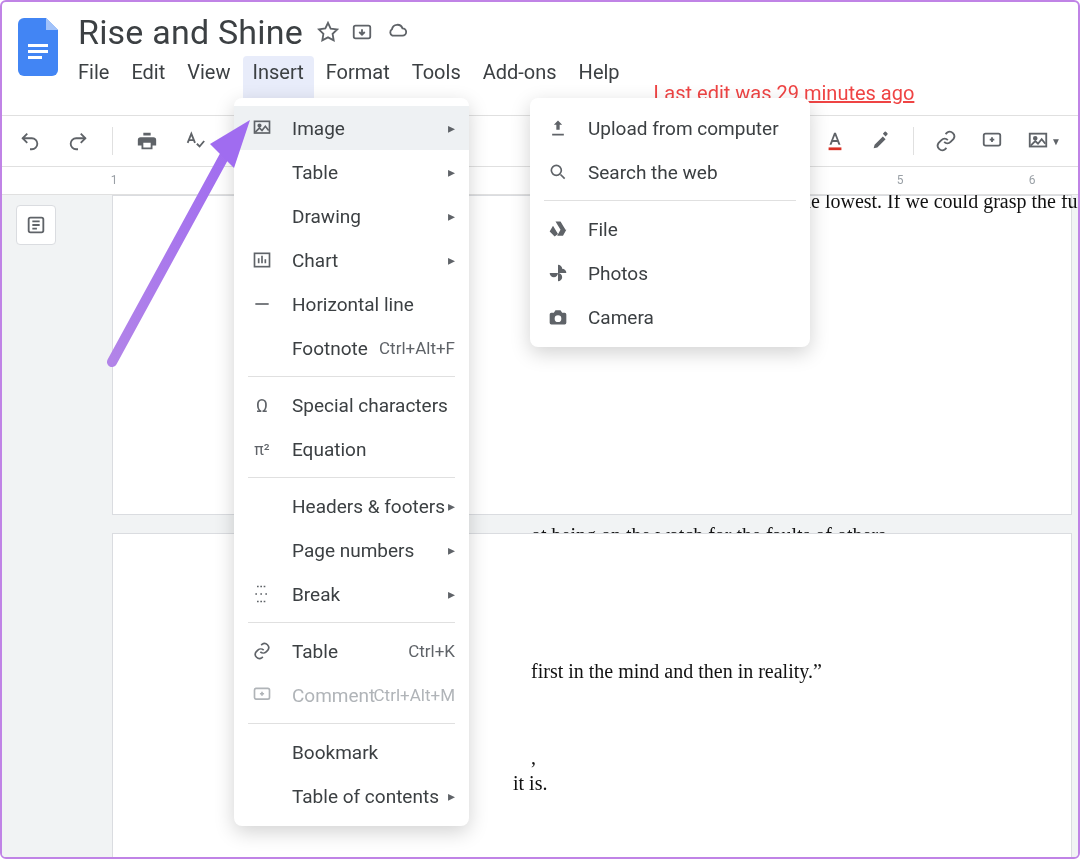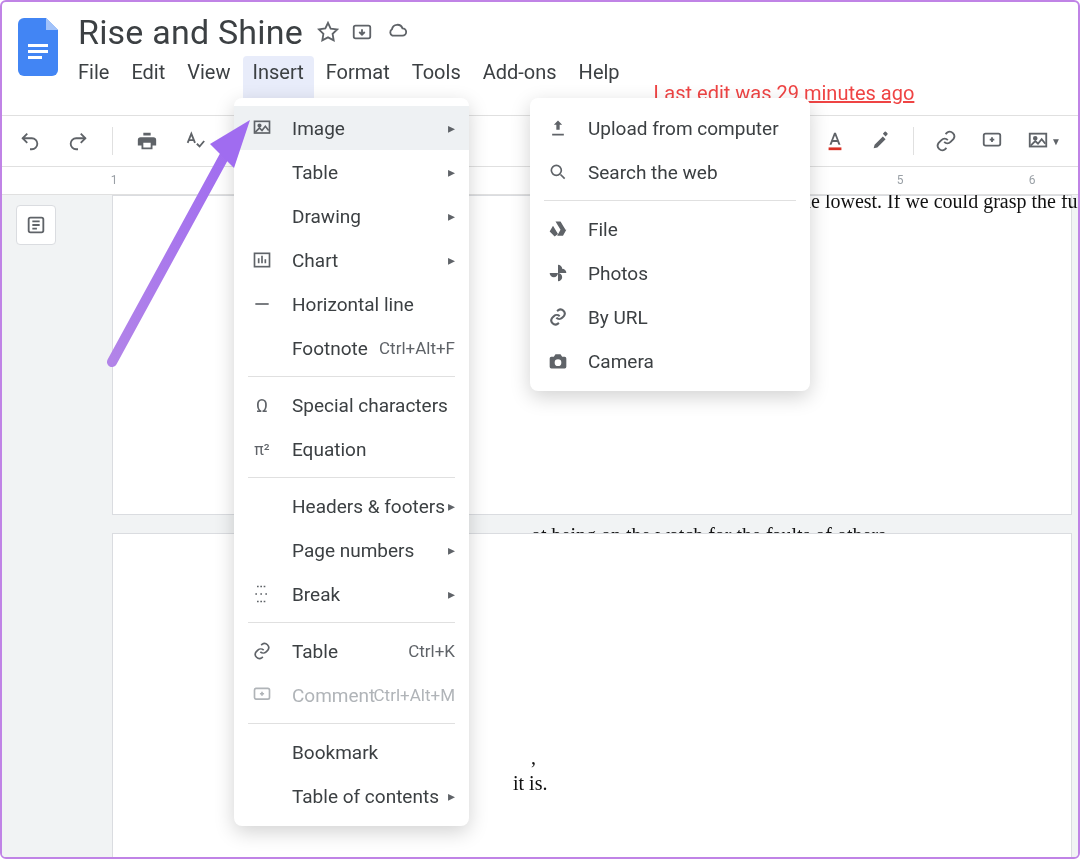--- a/index.html
+++ b/index.html
@@ -224,20 +224,21 @@
         <path d="M8 8h8M8 12h8M8 16h5"></path>
       </svg>
   </div>
 
   <div class="page top">
     <div class="body-text" style="left:688px; top:-6px;">he lowest. If we could grasp the full</div>
     <div class="body-text" style="left:418px; top:328px;">ot being on the watch for the faults of others.</div>
   </div>
 
   <div class="page bottom">
+    <div class="body-text" style="left:418px; top:126px;">first in the mind and then in reality.”</div>
     <div class="body-text" style="left:418px; top:212px;">,</div>
     <div class="body-text" style="left:400px; top:238px;">it is.</div>
   </div>
 </div>
 
 <div class="dropdown insert">
   <div class="ditem highlight">
     <span class="icon">
         <svg width="20" height="20" viewBox="0 0 24 24" fill="none" stroke="#5f6368" stroke-width="2">
           <rect x="3" y="4" width="18" height="14"></rect>
@@ -373,28 +374,20 @@
       </span>
     <span>File</span>
   </div>
   <div class="ditem">
     <span class="icon">
         <svg width="20" height="20" viewBox="0 0 24 24" fill="#5f6368">
           <path d="M12 2a5 5 0 0 1 0 10V2zm0 10a5 5 0 0 1 10 0H12zm0 0a5 5 0 0 1 0 10V12zm0 0a5 5 0 0 1-10 0h10z"></path>
         </svg>
       </span>
     <span>Photos</span>
-  </div>
-  <div class="ditem">
-    <span class="icon">
-        <svg width="20" height="20" viewBox="0 0 24 24" fill="none" stroke="#5f6368" stroke-width="2.5">
-          <path d="M10 13a5 5 0 0 0 7 0l2-2a5 5 0 0 0-7-7l-1 1M14 11a5 5 0 0 0-7 0l-2 2a5 5 0 0 0 7 7l1-1"></path>
-        </svg>
-      </span>
-    <span>By URL</span>
   </div>
   <div class="ditem">
     <span class="icon">
         <svg width="20" height="20" viewBox="0 0 24 24" fill="#5f6368">
           <path d="M4 7h3l2-3h6l2 3h3a2 2 0 0 1 2 2v10a2 2 0 0 1-2 2H4a2 2 0 0 1-2-2V9a2 2 0 0 1 2-2zm8 3a4 4 0 1 0 0 8 4 4 0 0 0 0-8z"></path>
         </svg>
       </span>
     <span>Camera</span>
   </div>
 </div>

